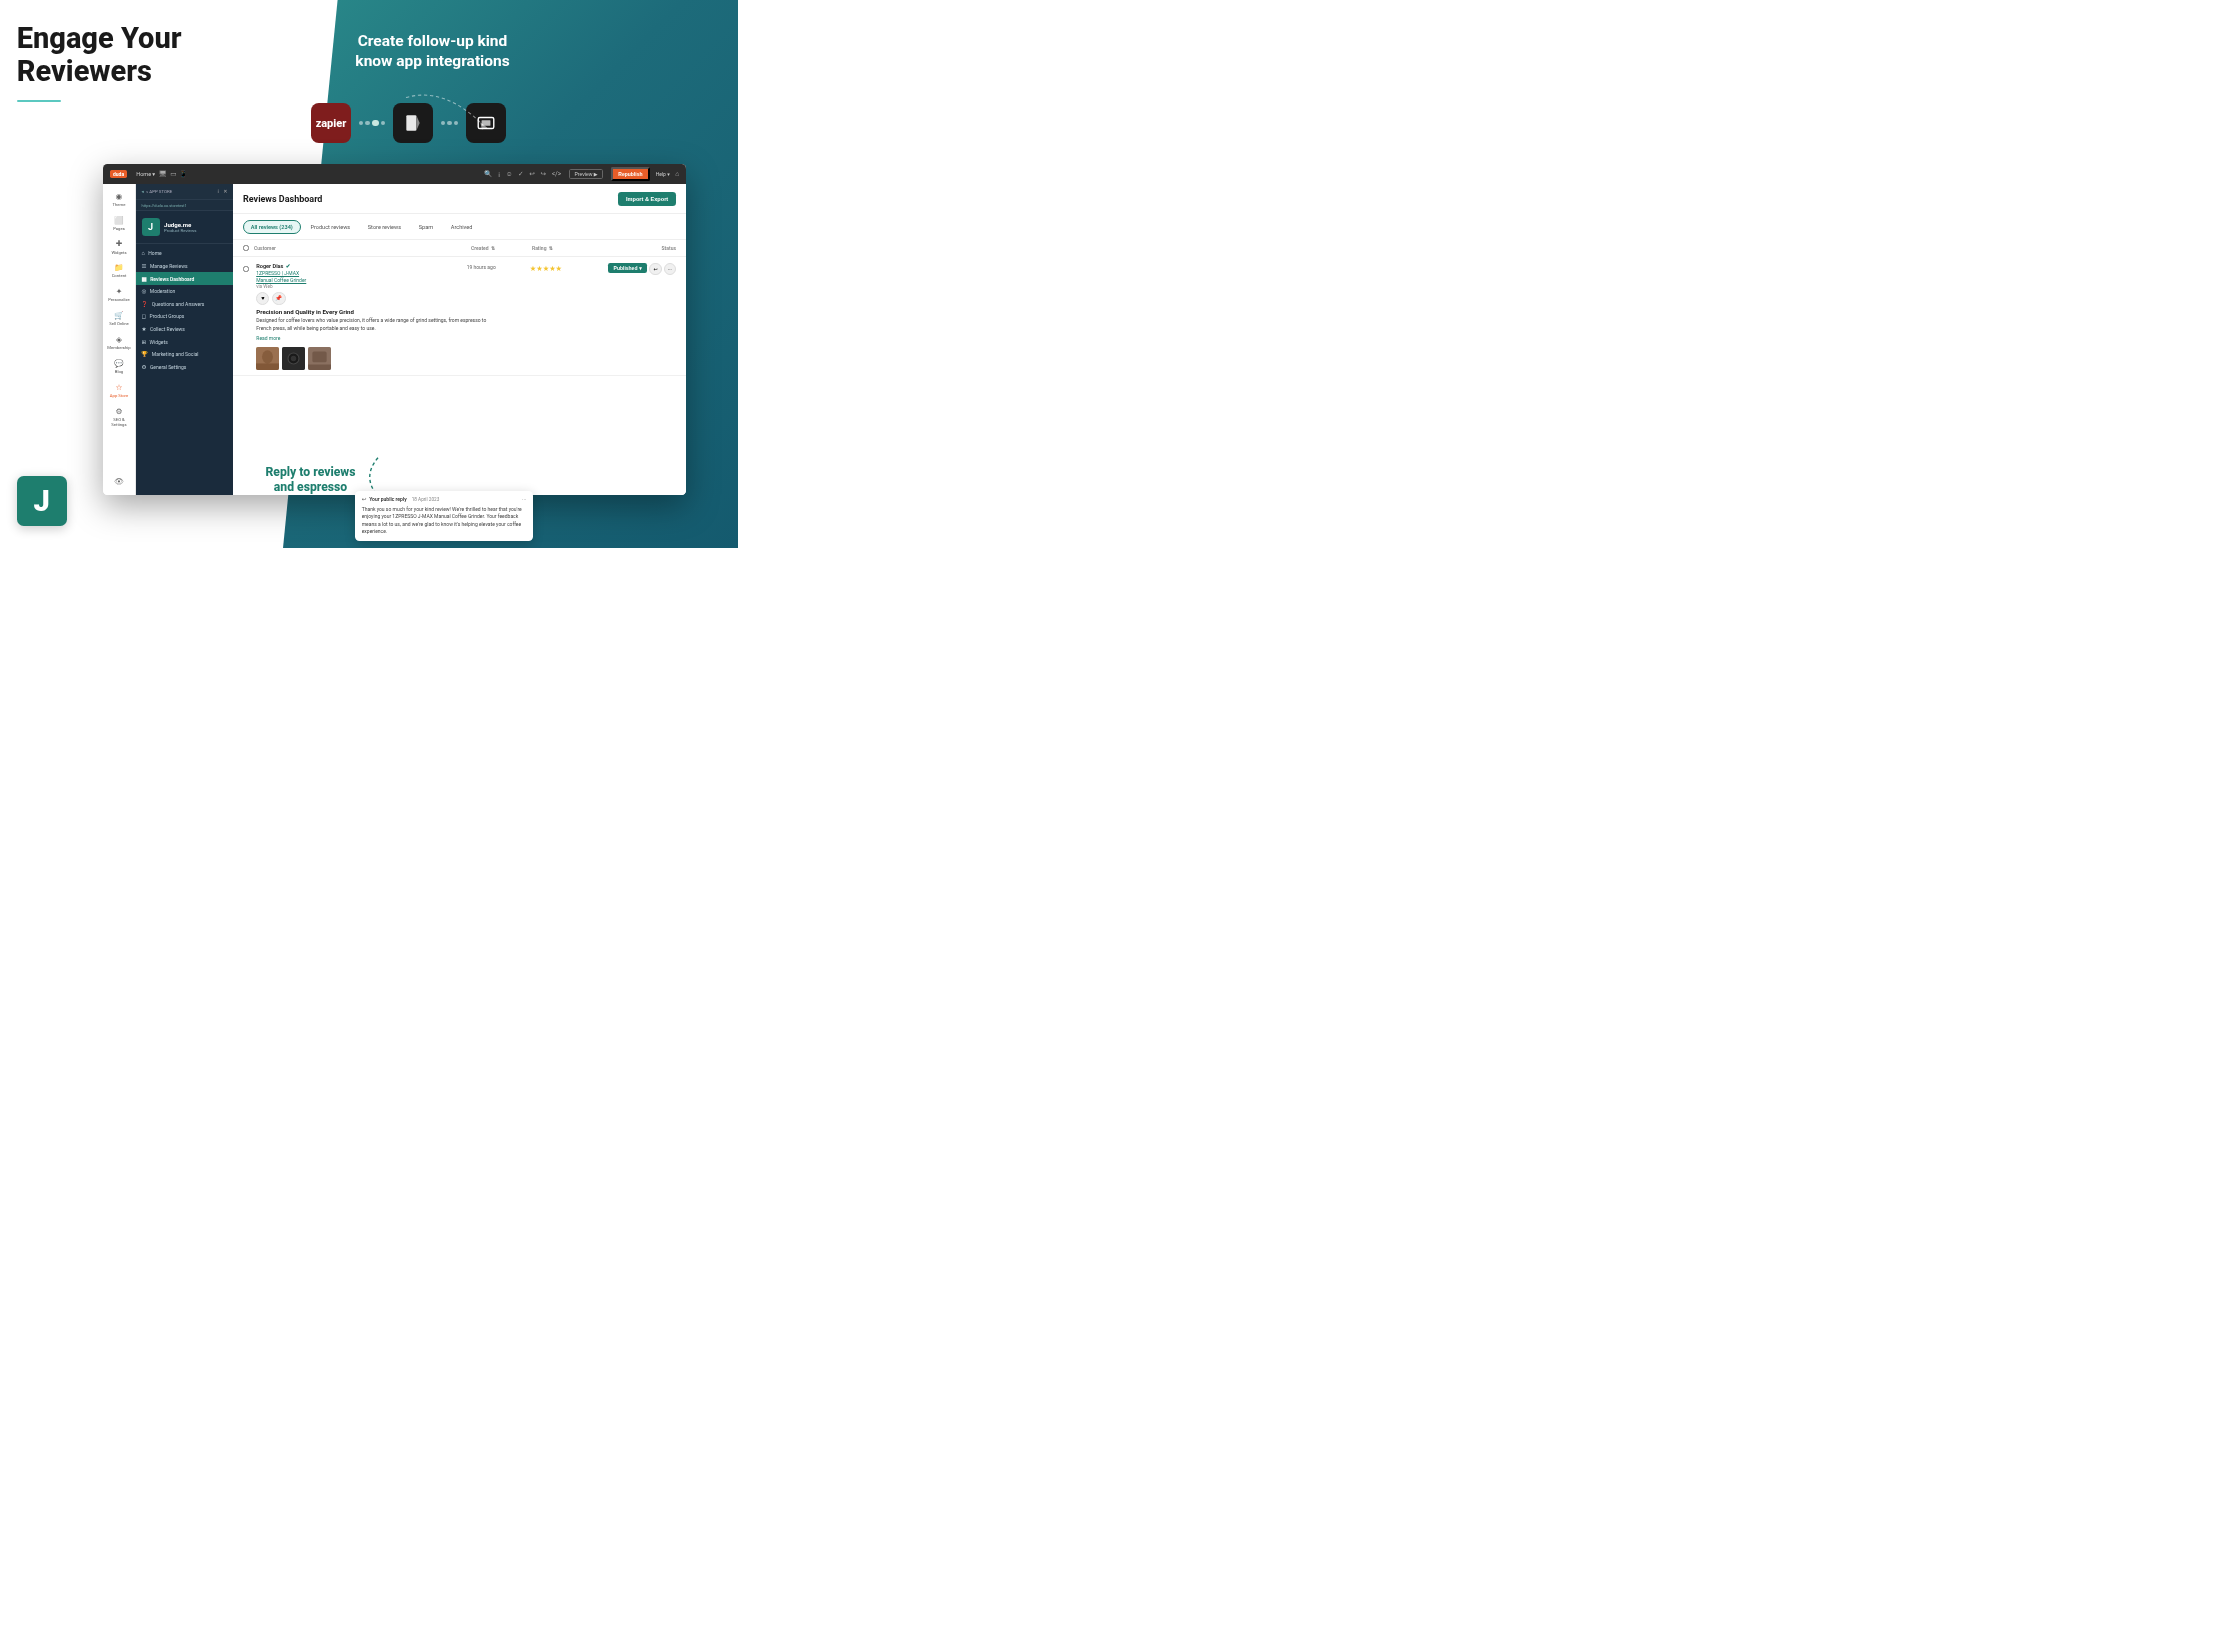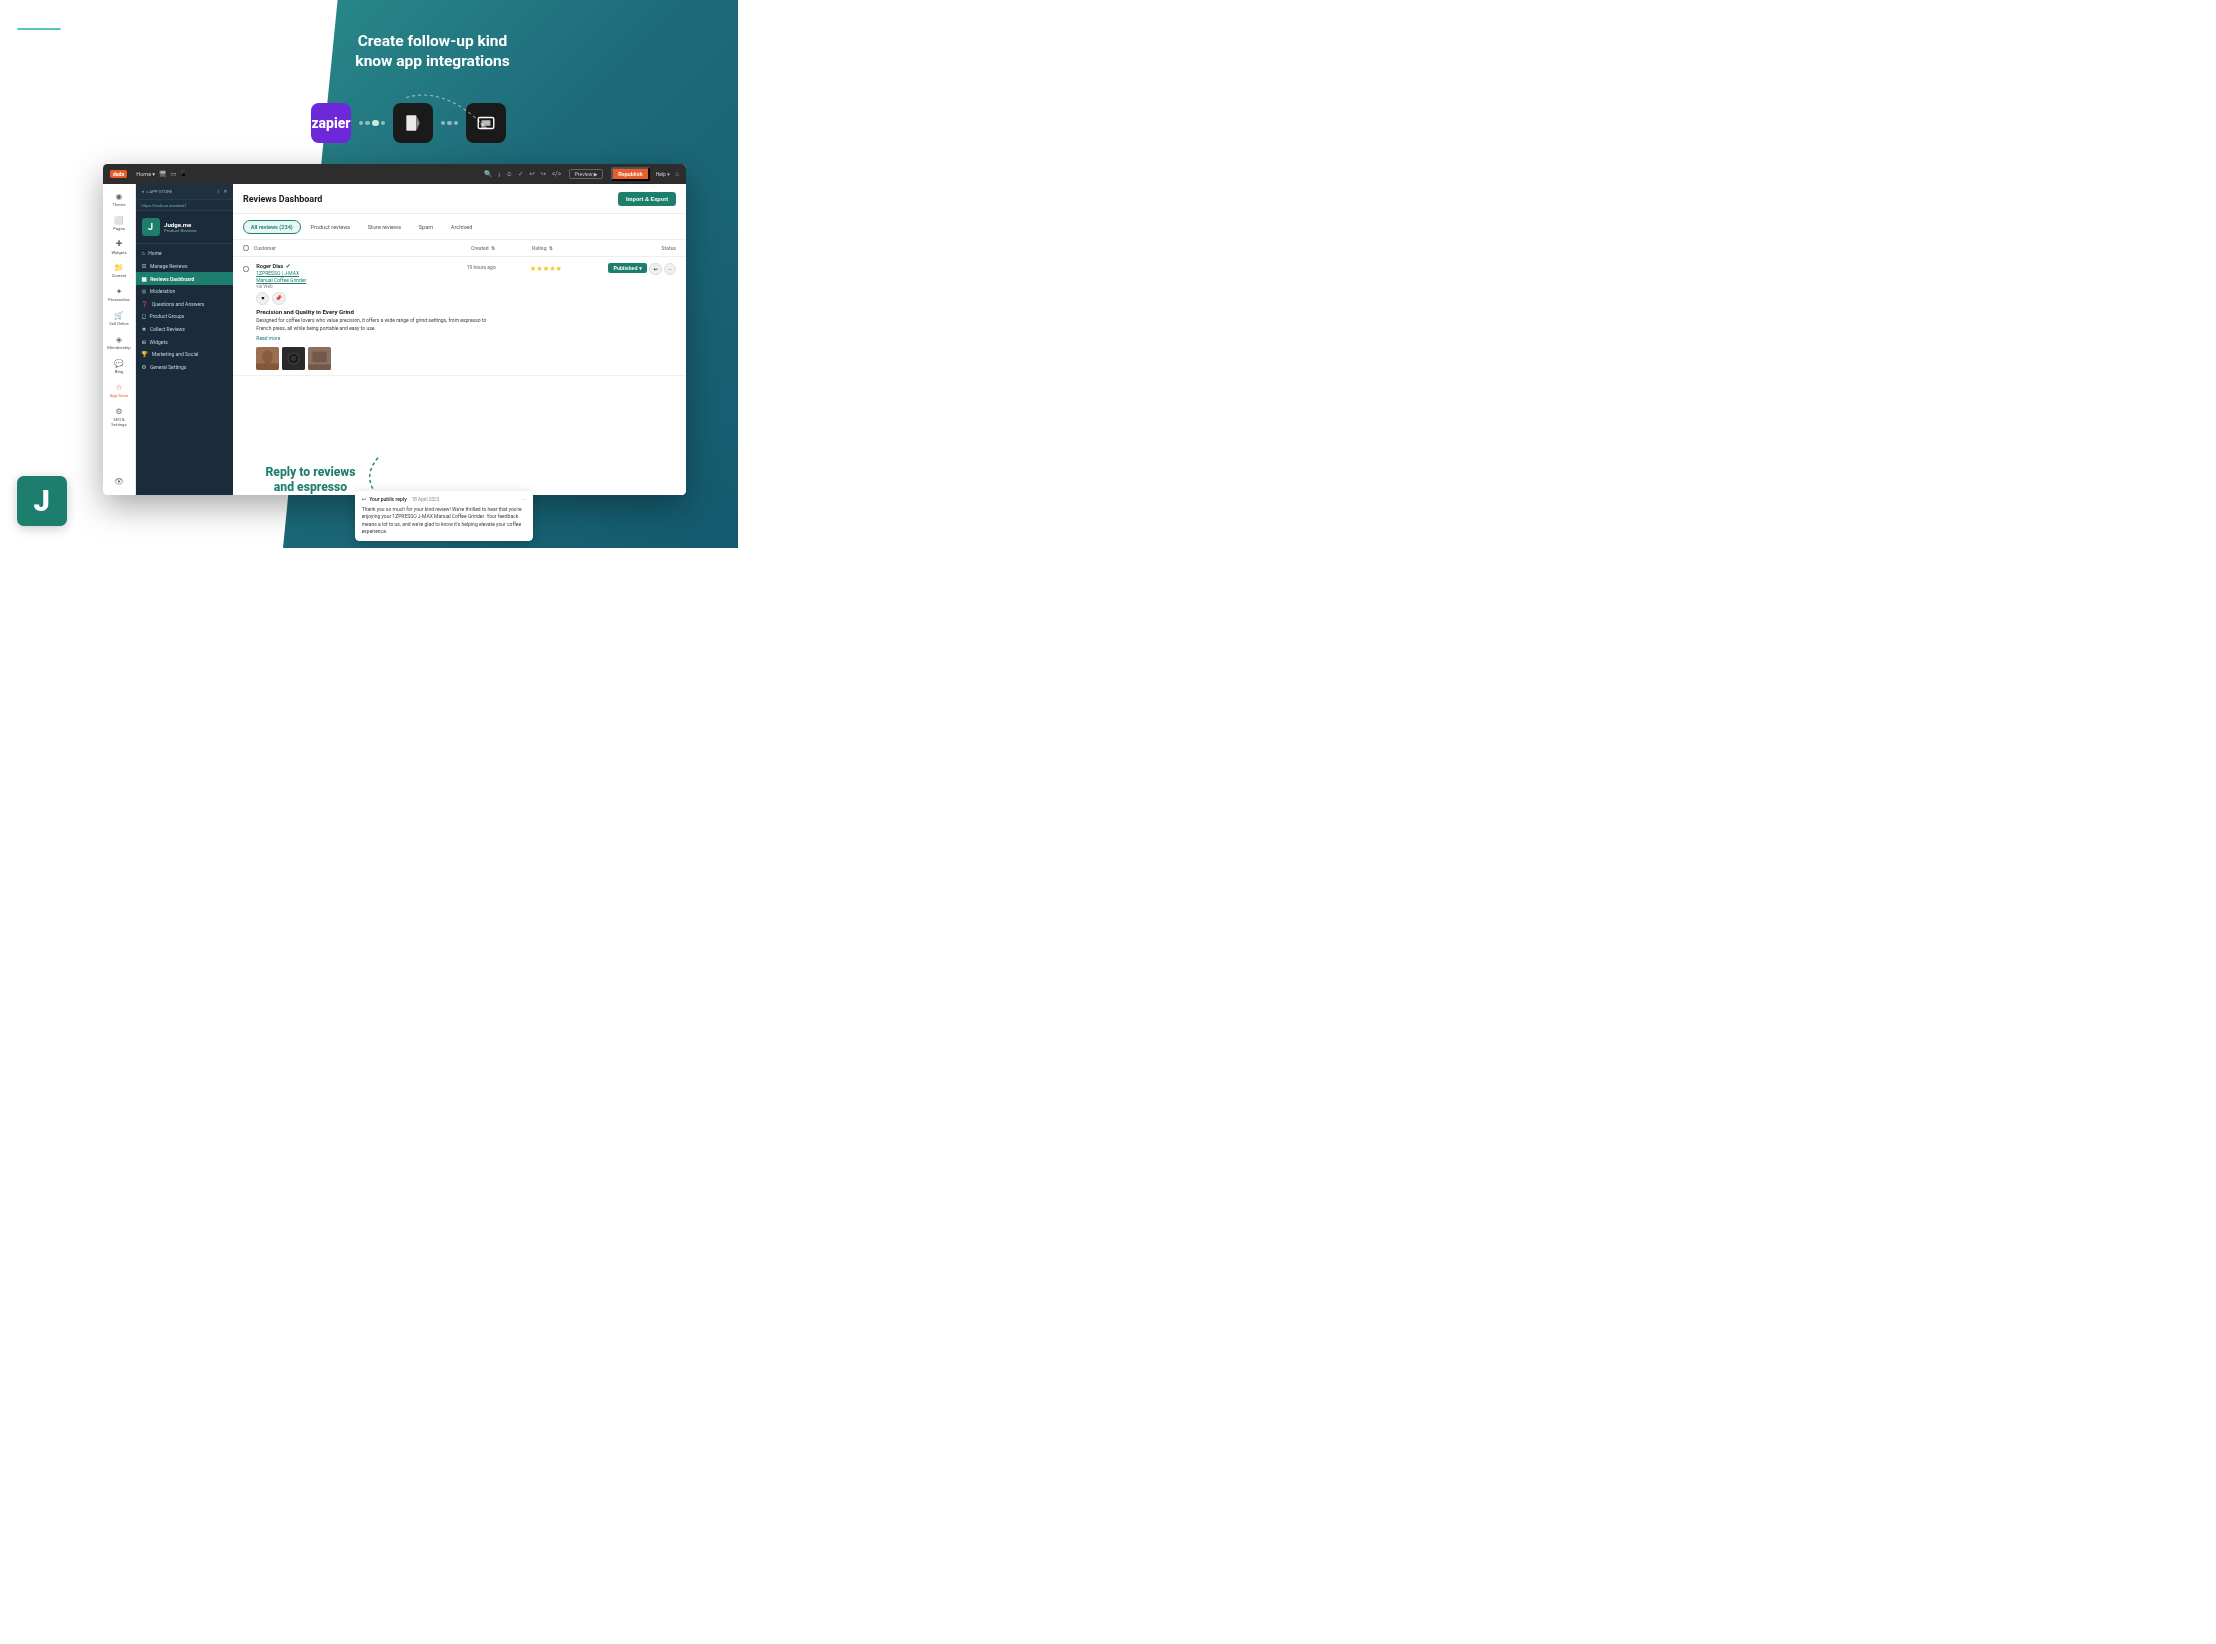--- a/index.html
+++ b/index.html
@@ -70,21 +70,21 @@
       gap: 7.8px;
     }
     .int-icon {
       width: 40px; height: 40px;
       border-radius: 7.8px;
       display: flex; align-items: center; justify-content: center;
       font-weight: 800;
       font-size: 10px;
       color: #fff;
     }
-    .int-icon.zapier { background: #6d28d9; font-size: 14px; }
+    .int-icon.zapier { background: #7f1d1d; font-size: 11px; }
     .int-icon.klavio { background: #1a1a1a; }
     .int-icon.loop { background: #1a1a1a; }
 
     .int-connector {
       display: flex; align-items: center; gap: 2.2px;
     }
     .int-dot {
       width: 4.4px; height: 4.4px;
       border-radius: 50%;
       background: rgba(255,255,255,0.5);
@@ -495,20 +495,24 @@
     .as-icon { color: #aaa; font-size: 5px; cursor: pointer; }
   </style>
 </head>
 <body>
 
 <div class="hero">
 
   <div class="hero-bg-teal"></div>
 
   <div class="hero-left">
+    <div class="hero-title">
+      <span>Engage Your</span><br>
+      <span>Reviewers</span>
+    </div>
     <div class="hero-accent-line"></div>
   </div>
 
   <div class="hero-right-text">
     <span>Create follow-up kind</span><br>
     <span>know app integrations</span>
   </div>
 
   <div class="integration-icons">
     <div class="int-icon zapier">

